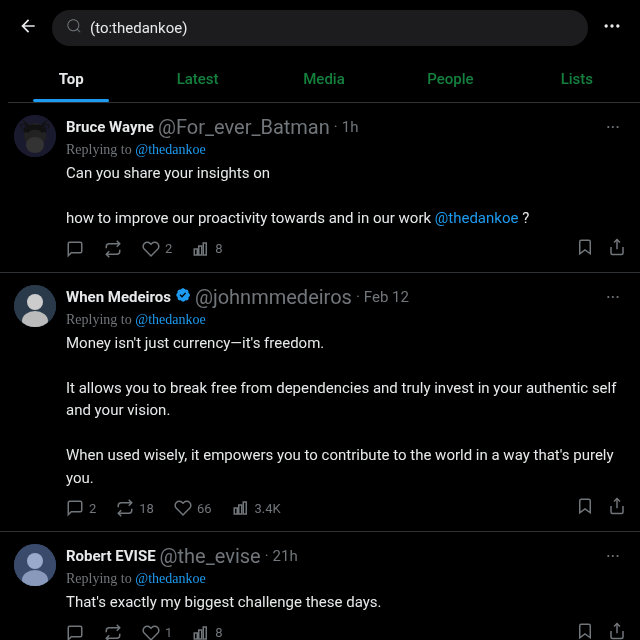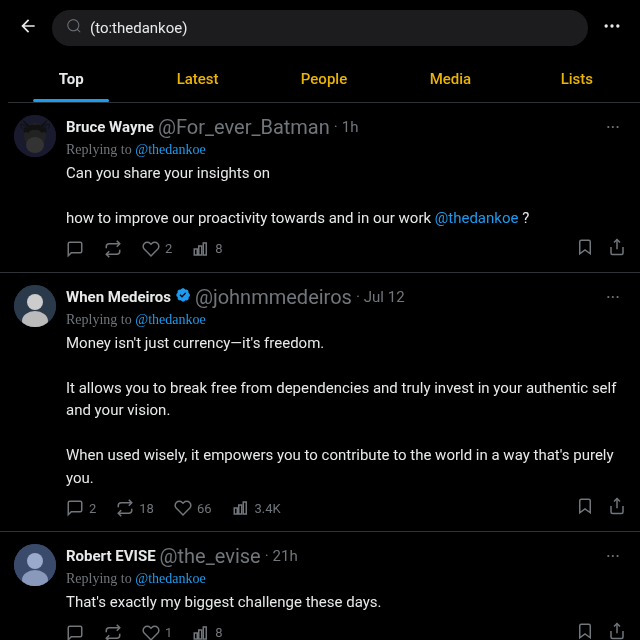--- a/index.html
+++ b/index.html
@@ -51,21 +51,21 @@
     .tabs {
       display: flex;
       border-bottom: 1px solid #2f3336;
       background: #000;
       margin-left: 8px;
     }
     .tab {
       flex: 1;
       text-align: center;
       padding: 14px 0;
-      color: #eab308;
+      color: #15803d;
       font-size: 15px;
       cursor: pointer;
       position: relative;
       font-weight: 500;
     }
     .tab.active {
       color: #e7e9ea;
       font-weight: 700;
     }
     .tab.active::after {
@@ -230,24 +230,24 @@
 </div>
 
 <div class="tabs">
   <div class="tab active">
     <span>Top</span>
   </div>
   <div class="tab">
     <span>Latest</span>
   </div>
   <div class="tab">
+    <span>Media</span>
+  </div>
+  <div class="tab">
     <span>People</span>
-  </div>
-  <div class="tab">
-    <span>Media</span>
   </div>
   <div class="tab">
     <span>Lists</span>
   </div>
 </div>
 
 <div class="tweet-card">
   <div class="avatar avatar-batman">
     <svg viewBox="0 0 42 42" xmlns="http://www.w3.org/2000/svg">
       <rect width="42" height="42" fill="#1a1a2e"></rect>
@@ -336,21 +336,21 @@
     <div class="tweet-header">
       <div class="tweet-meta">
         <span class="display-name">When Medeiros</span>
         <span class="verified-icon">
           <svg width="16" height="16" viewBox="0 0 24 24" fill="#1d9bf0">
               <path d="M22.25 12c0-1.43-.88-2.67-2.19-3.34.46-1.39.2-2.9-.81-3.91s-2.52-1.27-3.91-.81c-.66-1.31-1.91-2.19-3.34-2.19s-2.67.88-3.33 2.19c-1.4-.46-2.91-.2-3.92.81s-1.26 2.52-.8 3.91C2.88 9.33 2 10.57 2 12s.88 2.67 2.19 3.34c-.46 1.39-.2 2.9.81 3.91s2.52 1.26 3.91.8c.67 1.31 1.91 2.19 3.34 2.19s2.68-.88 3.34-2.19c1.39.46 2.9.2 3.91-.81s1.27-2.52.81-3.91c1.31-.67 2.19-1.91 2.19-3.34zm-11.71 4.2L6.8 12.46l1.41-1.42 2.26 2.26 4.8-5.23 1.47 1.36-6.2 6.77z"></path>
             </svg>
         </span>
         <span class="username">@johnmmedeiros</span>
         <span class="dot">·</span>
-        <span class="time">Jul 12</span>
+        <span class="time">Feb 12</span>
       </div>
       <span class="more-icon">···</span>
     </div>
     <div class="replying-to">Replying to <span>@thedankoe</span></div>
     <div class="tweet-text">
       Money isn't just currency—it's freedom.<br><br>
       It allows you to break free from dependencies and truly invest in your authentic self and your vision.<br><br>
       When used wisely, it empowers you to contribute to the world in a way that's purely you.
     </div>
     <div class="tweet-actions">

